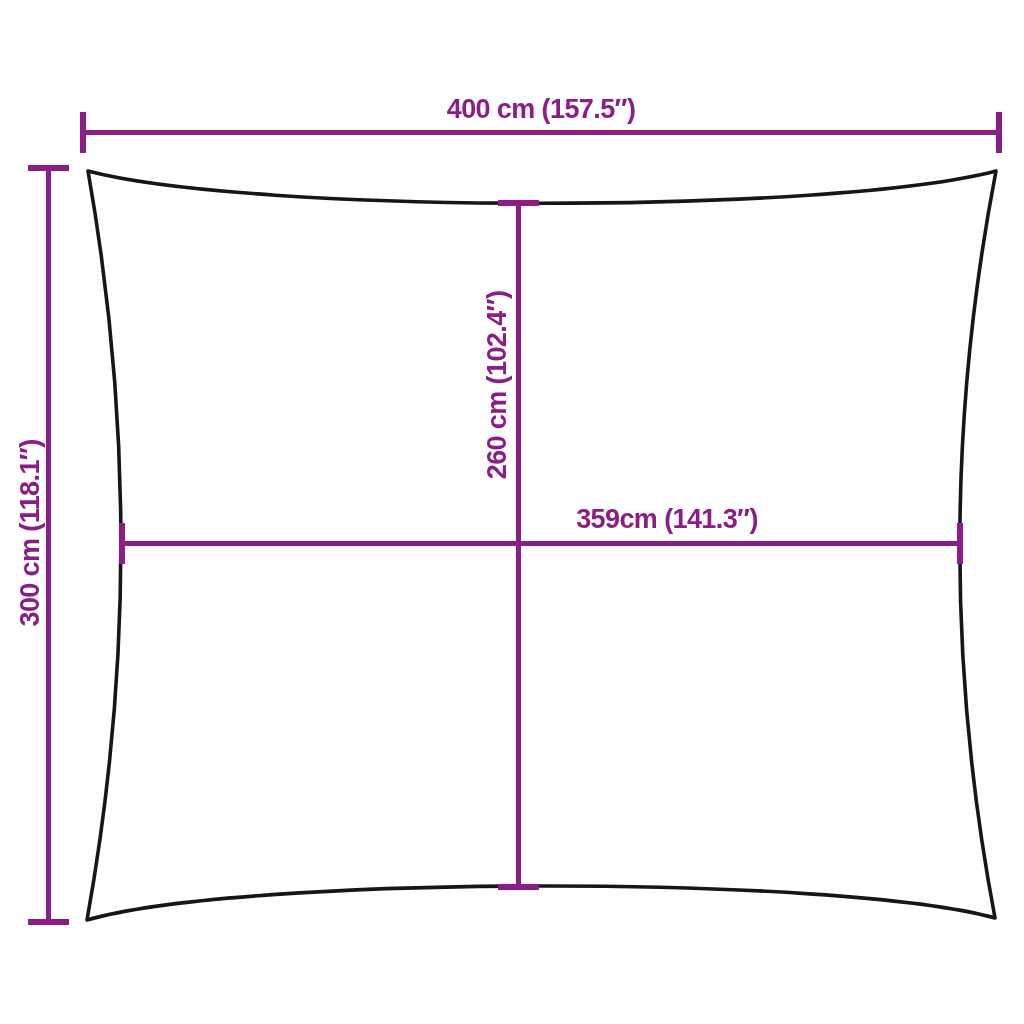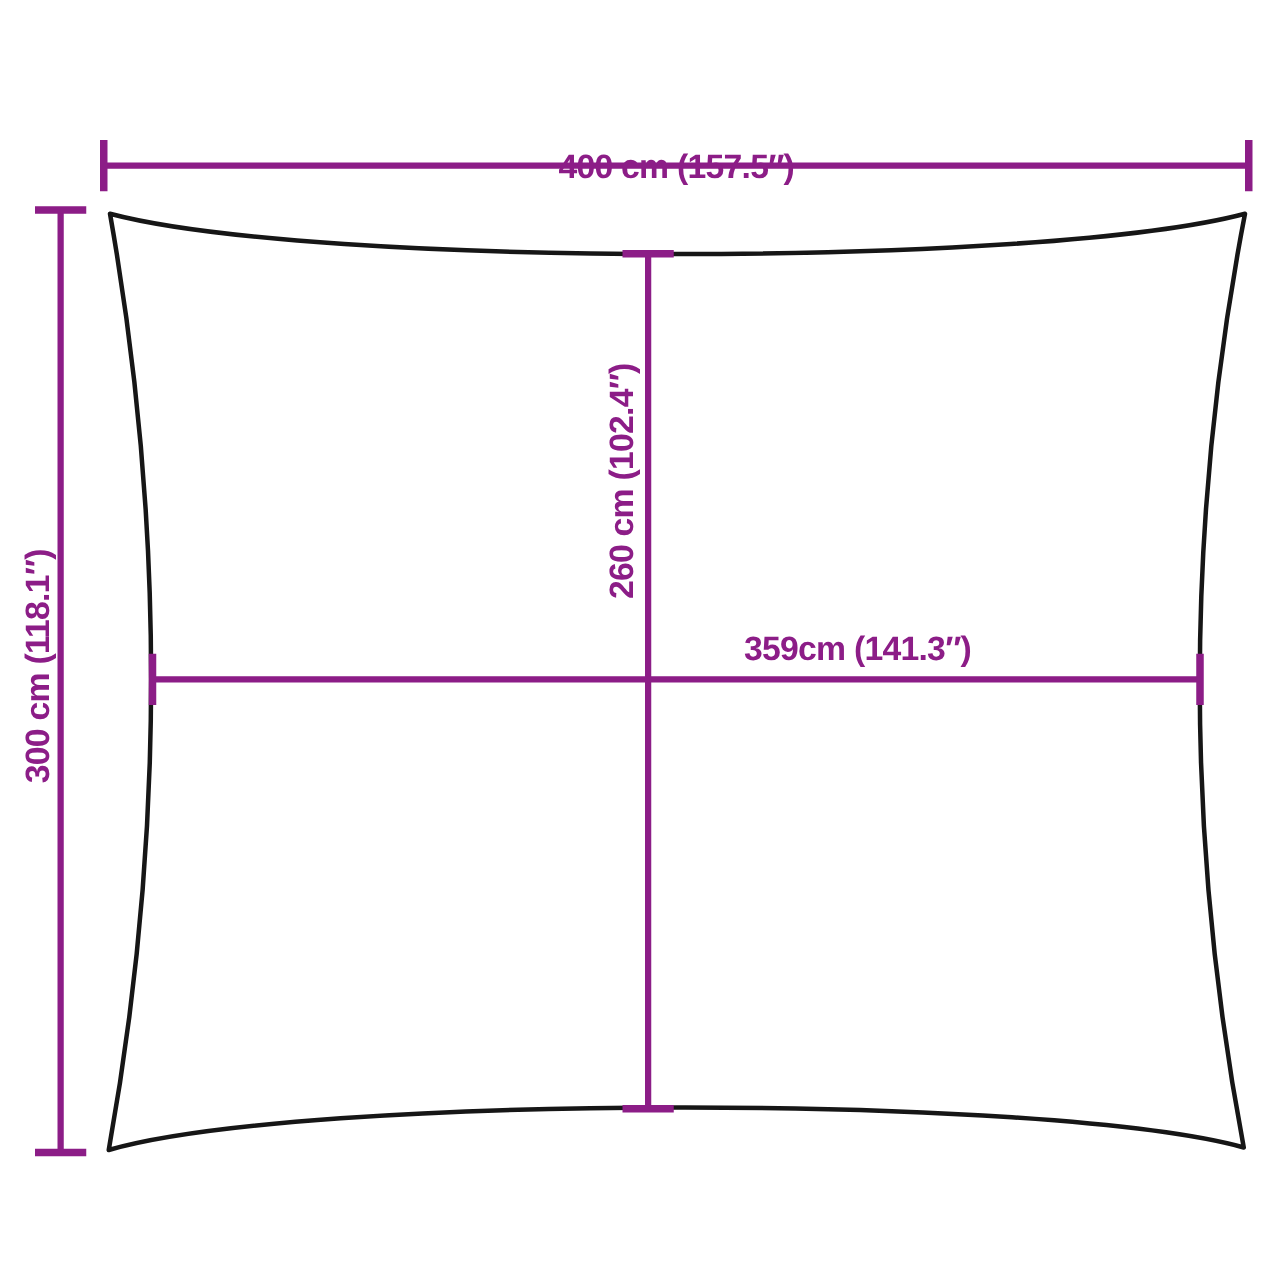--- a/index.html
+++ b/index.html
@@ -42,21 +42,21 @@
 
   .label {
     position: absolute;
     color: var(--dim);
     font-weight: bold;
     font-size: 27px;
     line-height: 32px;
     letter-spacing: -0.6px;
     white-space: nowrap;
   }
-  .label.centered { text-align: center; margin-top: 24px; }
+  .label.centered { text-align: center; }
   .label.rot {
     transform: translate(-50%, -50%) rotate(-90deg);
   }
   .label.hcenter {
     transform: translateX(-50%);
   }
 </style>
 </head>
 <body>
 
@@ -88,16 +88,16 @@
     <div class="line v" style="left:516px; top:203px; height:686px"></div>
     <div class="tick h" style="left:498px; top:200px"></div>
     <div class="tick h" style="left:498px; top:884px"></div>
     <div class="label rot" style="left:497px; top:385px">260 cm (102.4″)</div>
   </div>
 
   <div>
     <div class="line h" style="left:122px; top:541px; width:838px"></div>
     <div class="tick v" style="left:119px; top:523px"></div>
     <div class="tick v" style="left:957px; top:523px"></div>
-    <div class="label hcenter" style="left:686px; top:503px">359cm (141.3″)</div>
+    <div class="label hcenter" style="left:667px; top:503px">359cm (141.3″)</div>
   </div>
 
 </div>
 
 </body></html>

